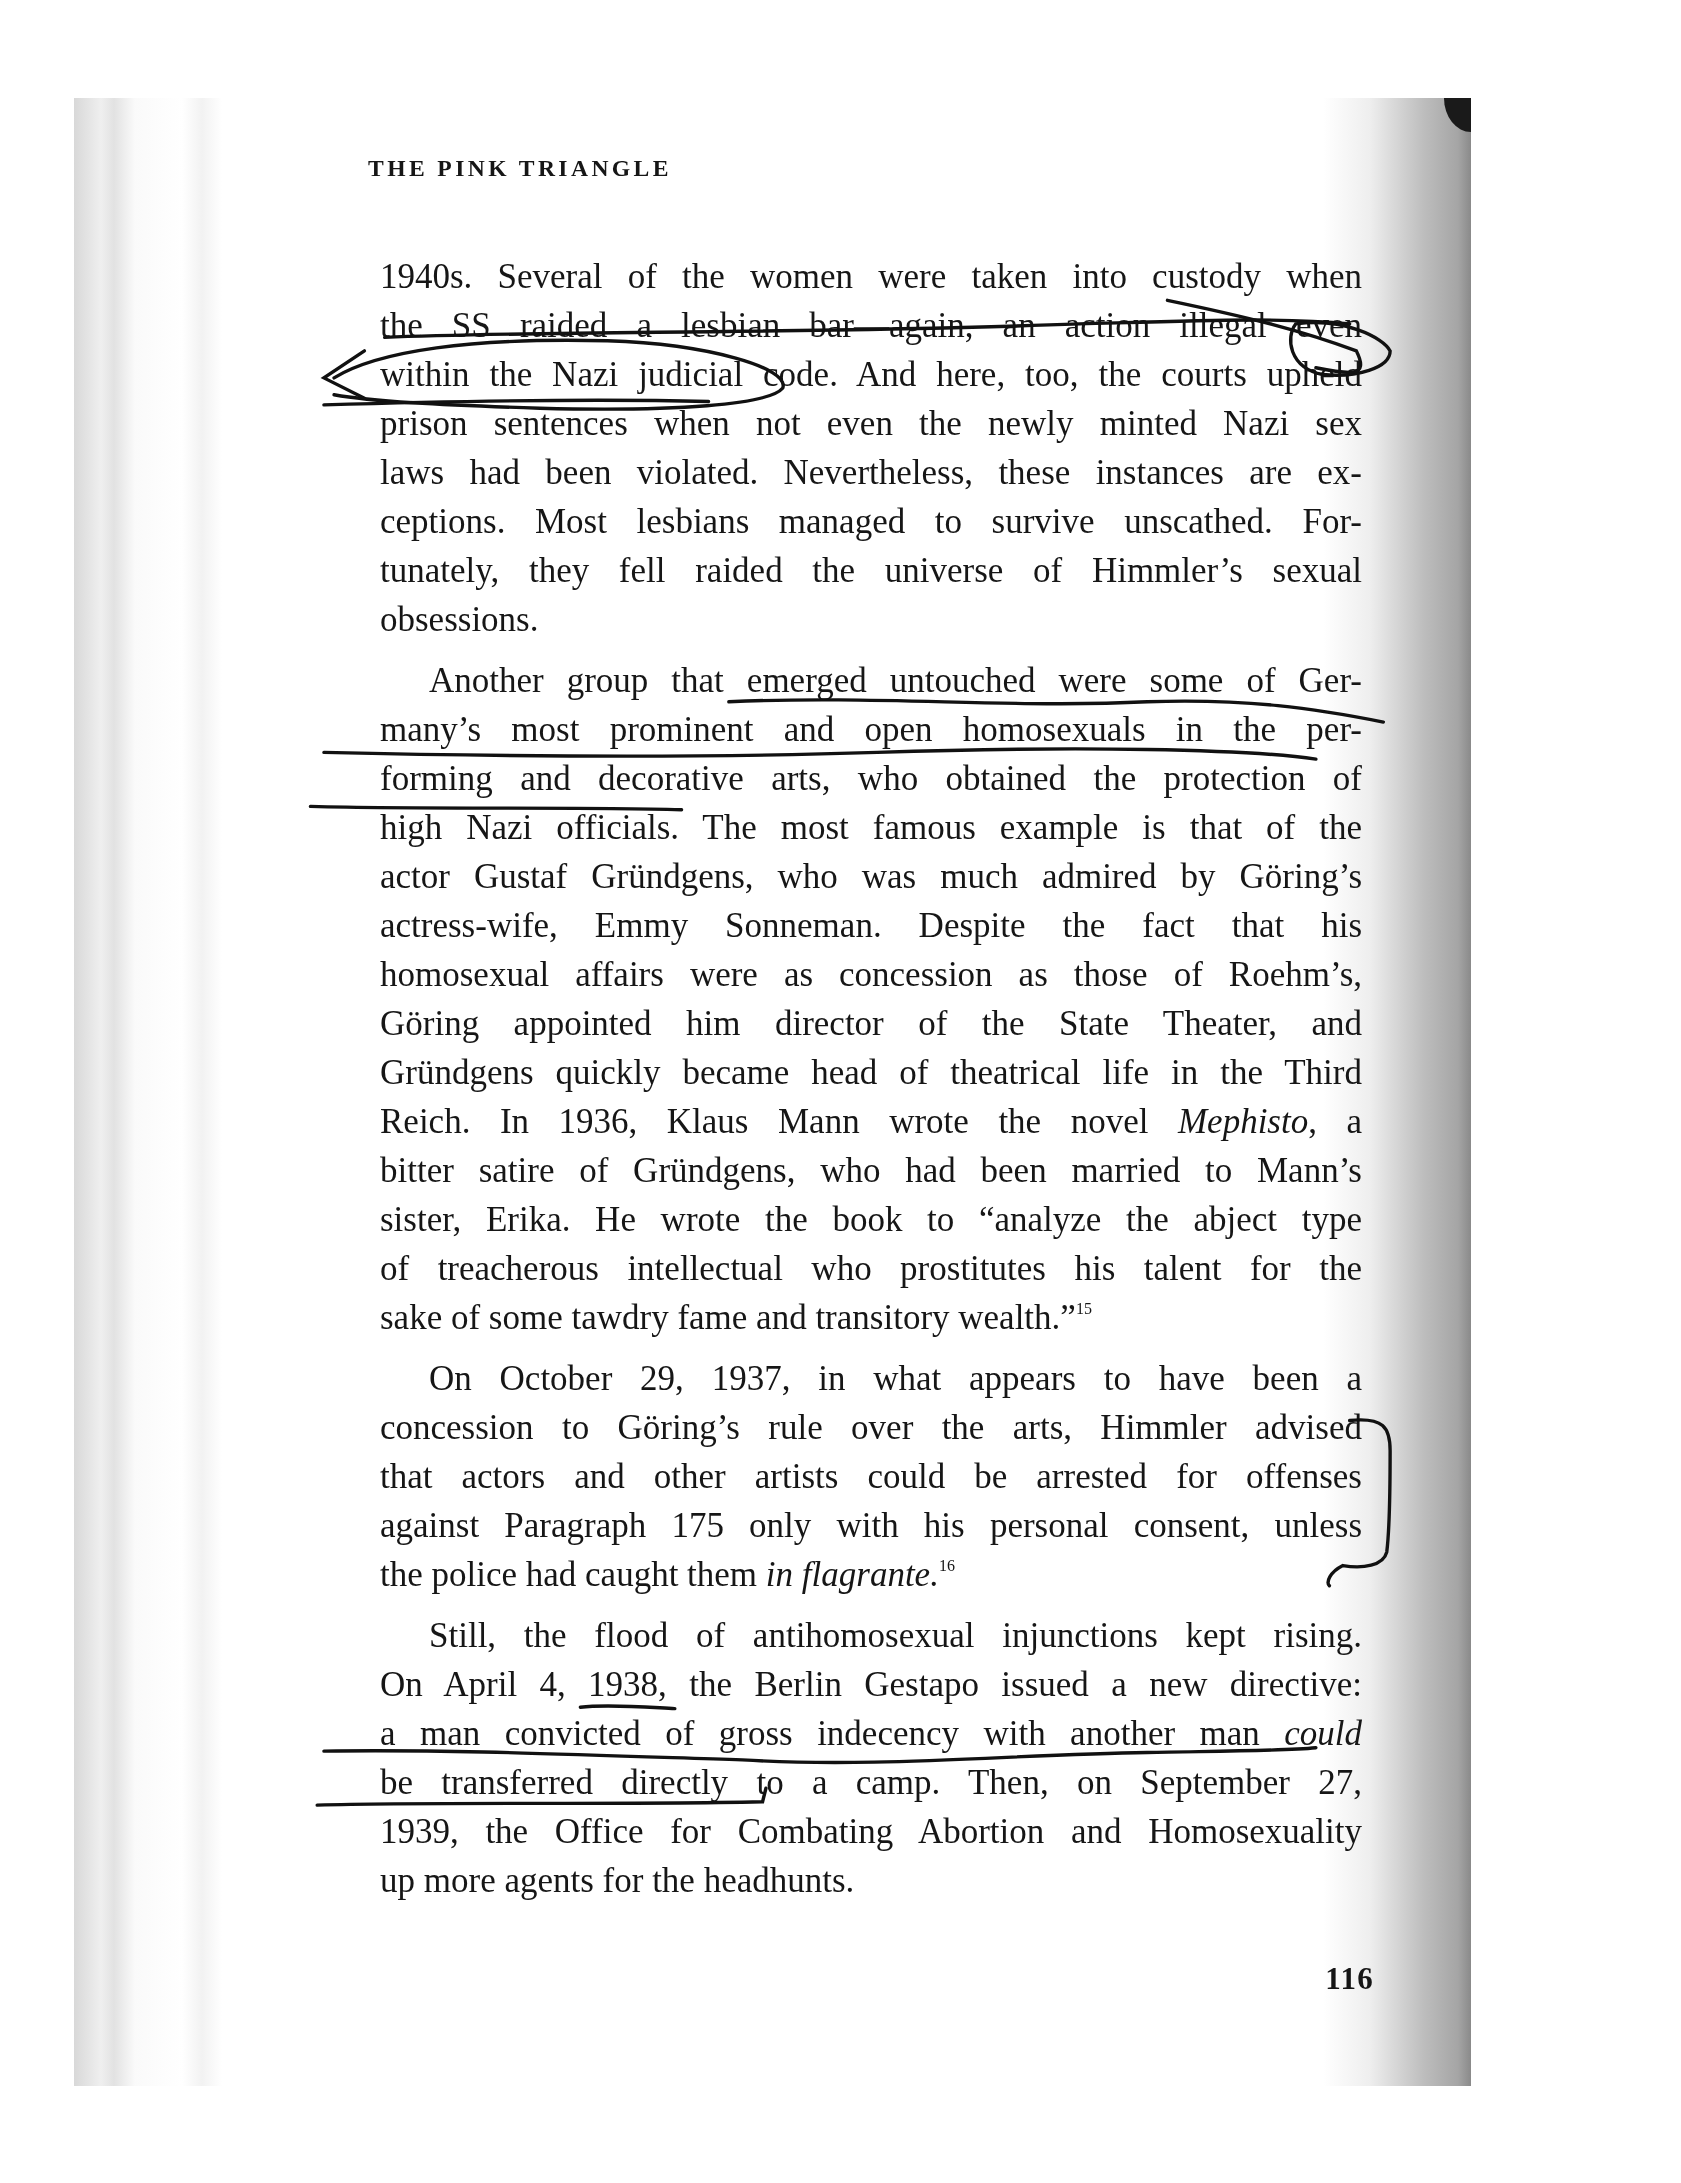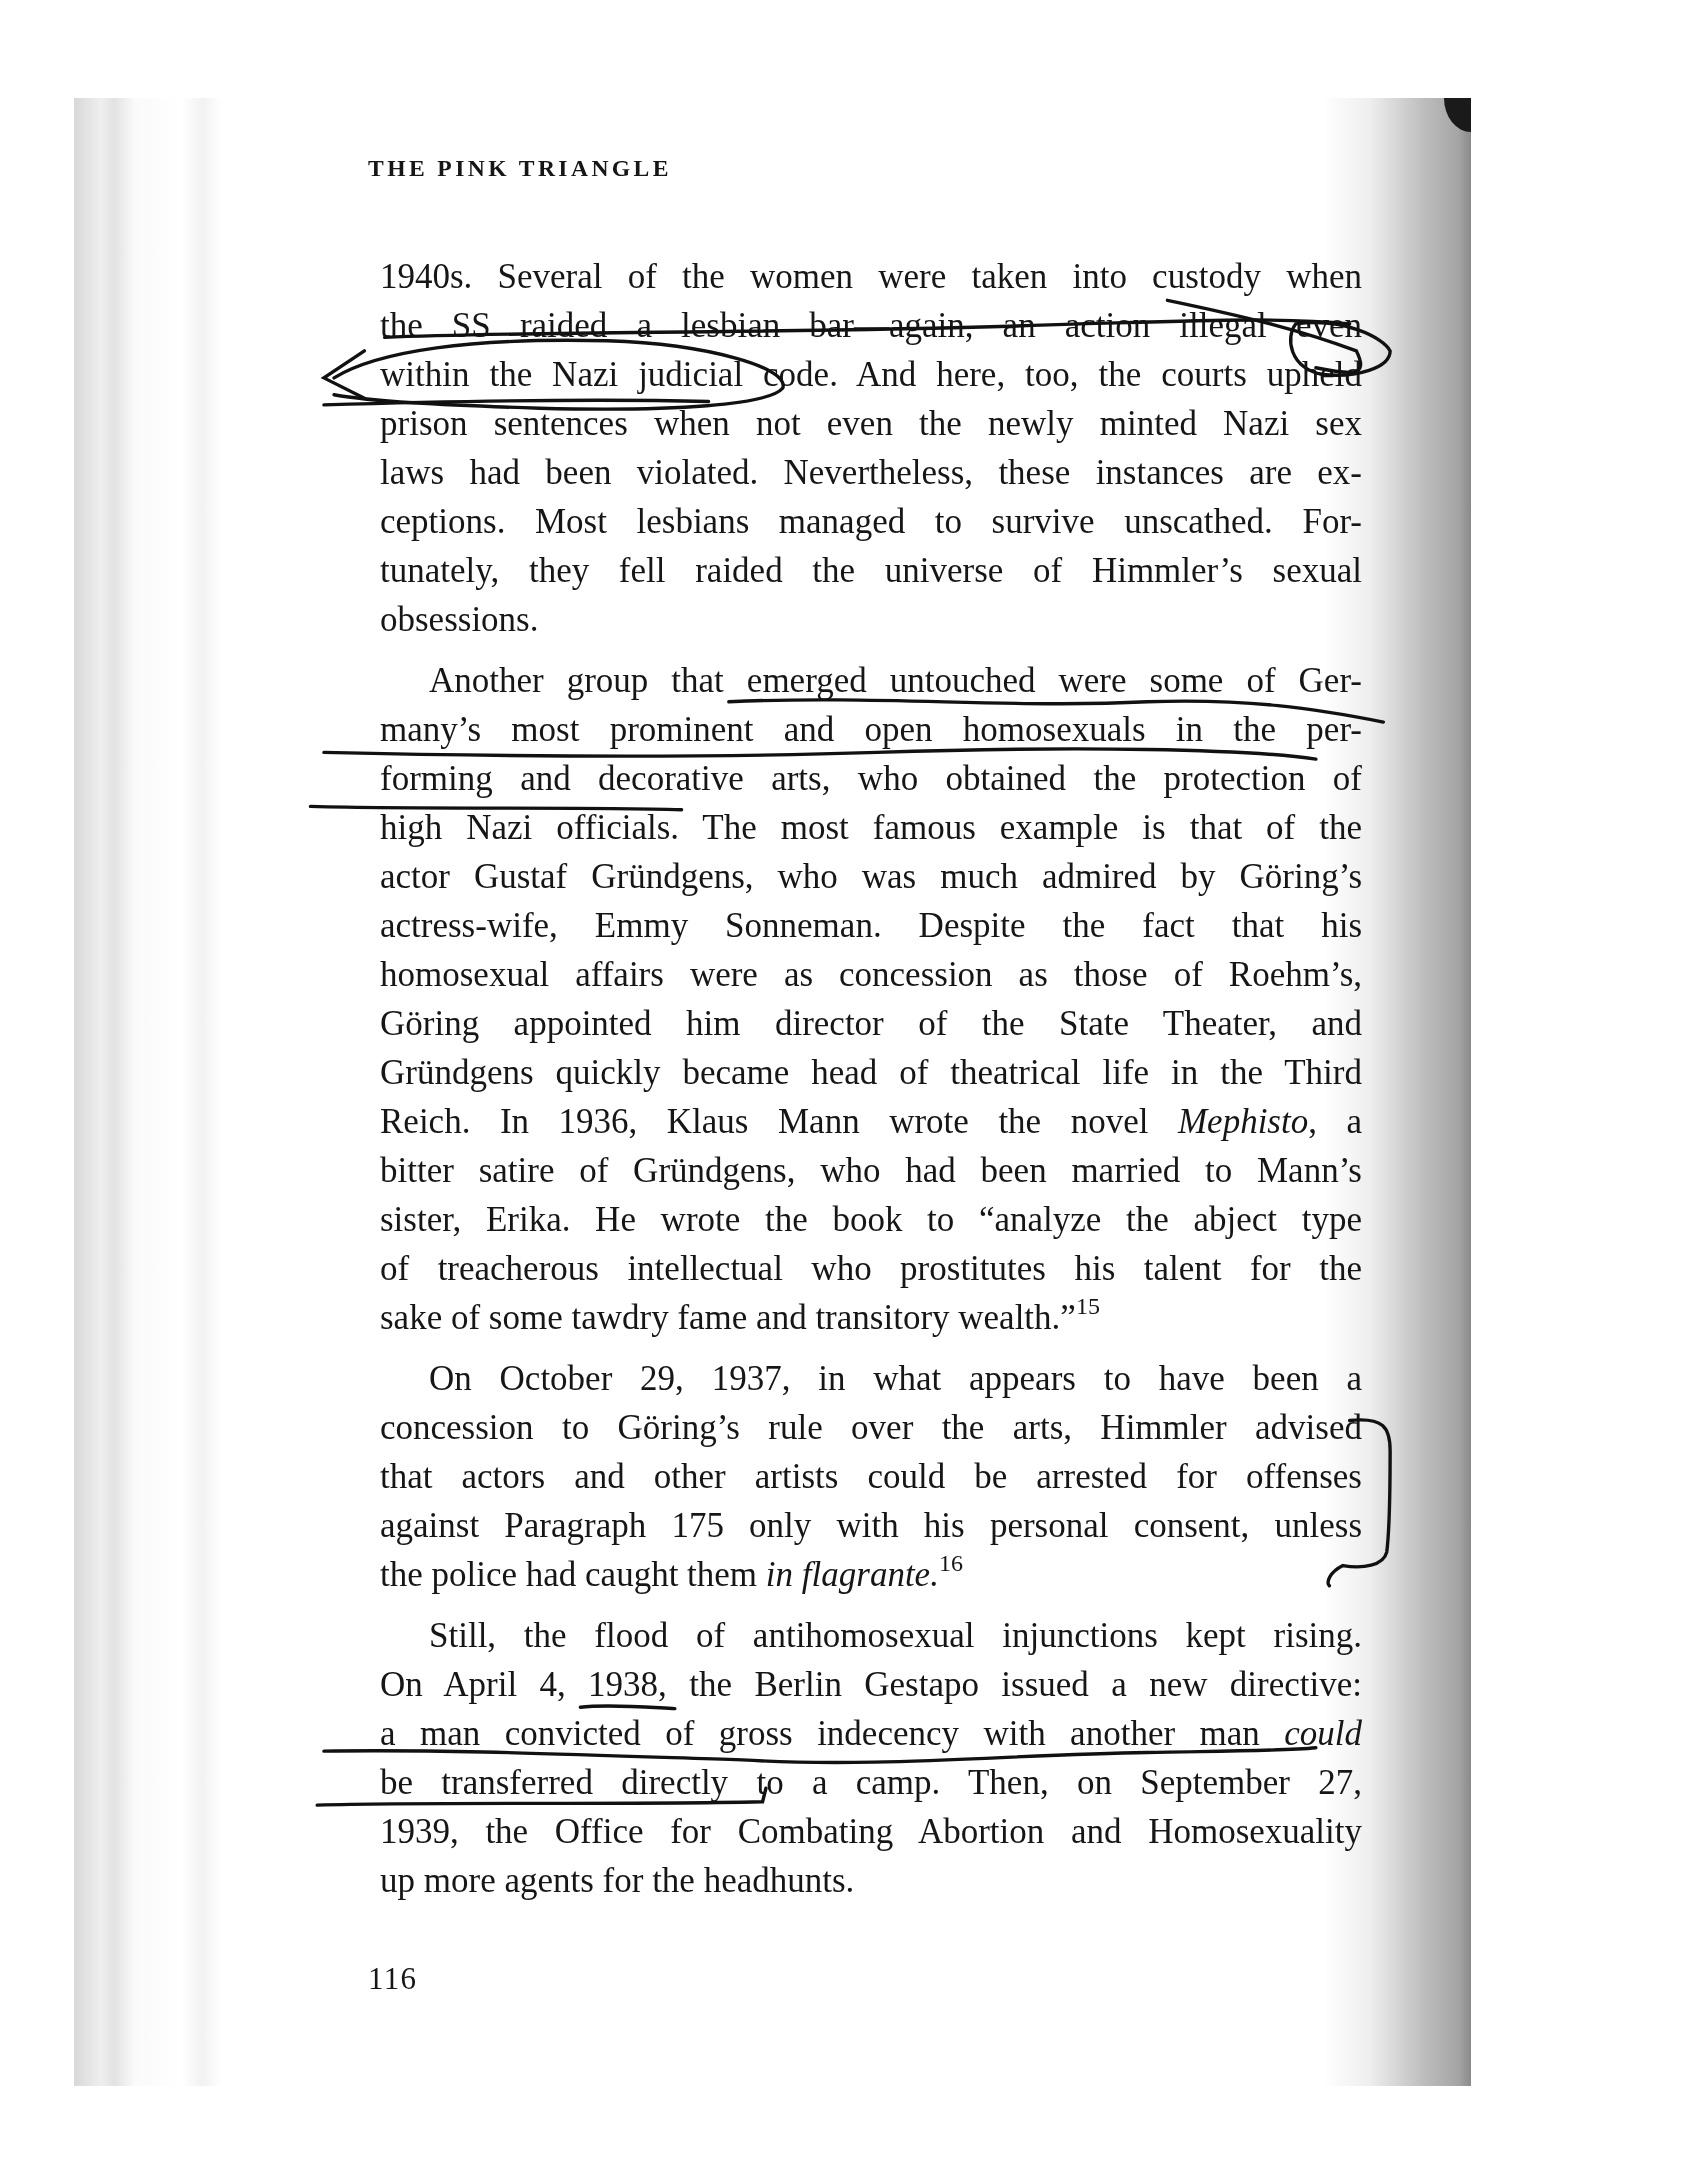--- a/index.html
+++ b/index.html
@@ -25,24 +25,24 @@
     font-size: 23.6px; letter-spacing: 3.4px; font-weight: bold;
   }
   .body {
     position: absolute; top: 240px; left: 0; width: 1006px;
     font-size: 35px; line-height: 49px; text-align: justify;
   }
   .body p { margin: 12px; text-indent: 0; }
   .body .line { display: block; text-align: justify; text-align-last: justify; white-space: nowrap; }
   .body .line.last { text-align-last: left; }
   em { font-style: italic; }
-  sup { font-size: 24px; line-height: 0; vertical-align: 15px; }
+  sup { font-size: 16px; line-height: 0; vertical-align: 15px; }
   .folio {
-    position: absolute; top: 1961px; left: 0; width: 1006px; text-align: left;
-    font-size: 31px; letter-spacing: 1.3px;
+    position: absolute; top: 1961px; left: 0; width: 1006px; text-align: right;
+    font-size: 31px; letter-spacing: 1.3px; font-weight: bold;
   }
   svg.marks { position: absolute; left: 0; top: 0; width: 1681px; height: 2183px; pointer-events: none; }
   svg.marks path { fill: none; stroke: #111; stroke-width: 5; stroke-linecap: round; }
 </style>
 </head>
 <body>
 
 <div class="scan"></div>
 <div class="corner"></div>
 

